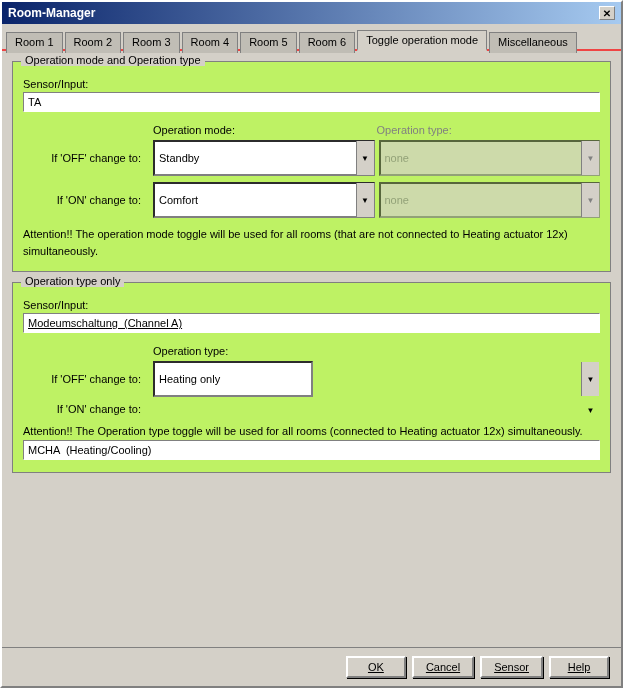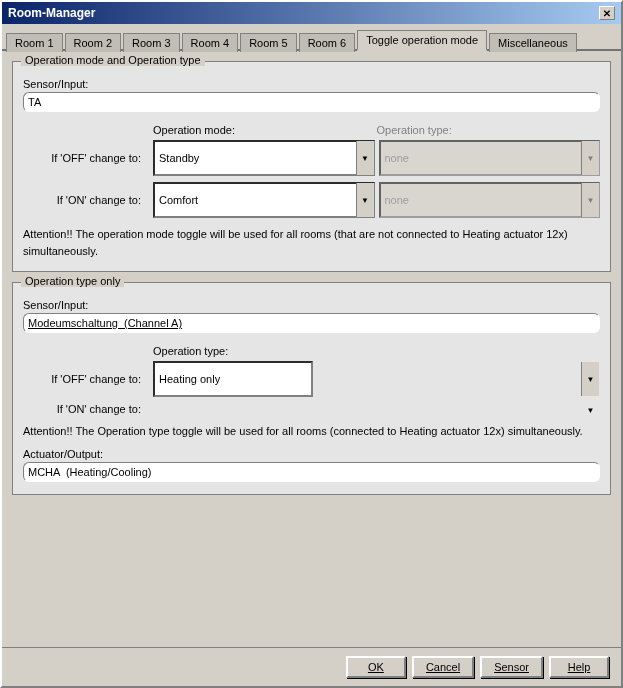--- a/index.html
+++ b/index.html
@@ -47,22 +47,21 @@
       justify-content: center;
       cursor: pointer;
       font-size: 10px;
       color: #000;
       font-weight: bold;
     }
     .tab-bar {
       display: flex;
       padding: 4px 4px 0 4px;
       background: #d4d0c8;
-      border-bottom: 2px solid #737373;
-      align-items: center;
+      border-bottom: 2px solid #ef4444;
     }
     .tab {
       padding: 3px 8px;
       background: #d4d0c8;
       border: 1px solid #808080;
       border-bottom: none;
       cursor: pointer;
       margin-right: 2px;
       font-size: 11px;
       position: relative;
@@ -83,42 +82,41 @@
       flex: 1;
       padding: 10px;
       background: #d4d0c8;
       overflow: auto;
     }
     .group-box {
       border: 1px solid #808080;
       margin-bottom: 10px;
       padding: 8px 10px 12px 10px;
       position: relative;
-      background: #e5e5e5;
+      background: #bef264;
     }
     .group-box-title {
       position: absolute;
       top: -8px;
       left: 8px;
       background: #d4d0c8;
       padding: 0 4px;
       font-size: 11px;
     }
     .text-input {
       background: #fff;
       border: 1px solid #808080;
       border-right-color: #fff;
       border-bottom-color: #fff;
       padding: 2px 4px;
       font-size: 11px;
       height: 20px;
     }
     .text-input-full {
       width: 100%;
-      border-radius: 6px;
     }
     .sensor-input {
       width: 100%;
       margin-bottom: 6px;
     }
     .header-row {
       display: flex;
       margin-bottom: 4px;
       padding-left: 120px;
       align-items: center;
@@ -317,21 +315,20 @@
 
       <div class="form-row">
         <div class="form-label">If 'ON' change to:</div>
         <div class="dropdown-wrapper" style="flex:1;">
           <div class="custom-arrow">▼</div>
         </div>
       </div>
 
       <div class="notice-text">Attention!! The Operation type toggle will be used for all rooms (connected to Heating actuator 12x) simultaneously.</div>
 
-      <div class="actuator-label">Actuator/Output:</div>
       <input type="text" class="text-input text-input-full" style="width: 100%;" value="MCHA  (Heating/Cooling)">
     </div>
   </div>
 
   <div class="bottom-bar">
     <button class="btn">OK</button>
     <button class="btn">Cancel</button>
     <button class="btn">Sensor</button>
     <button class="btn">Help</button>
   </div>

